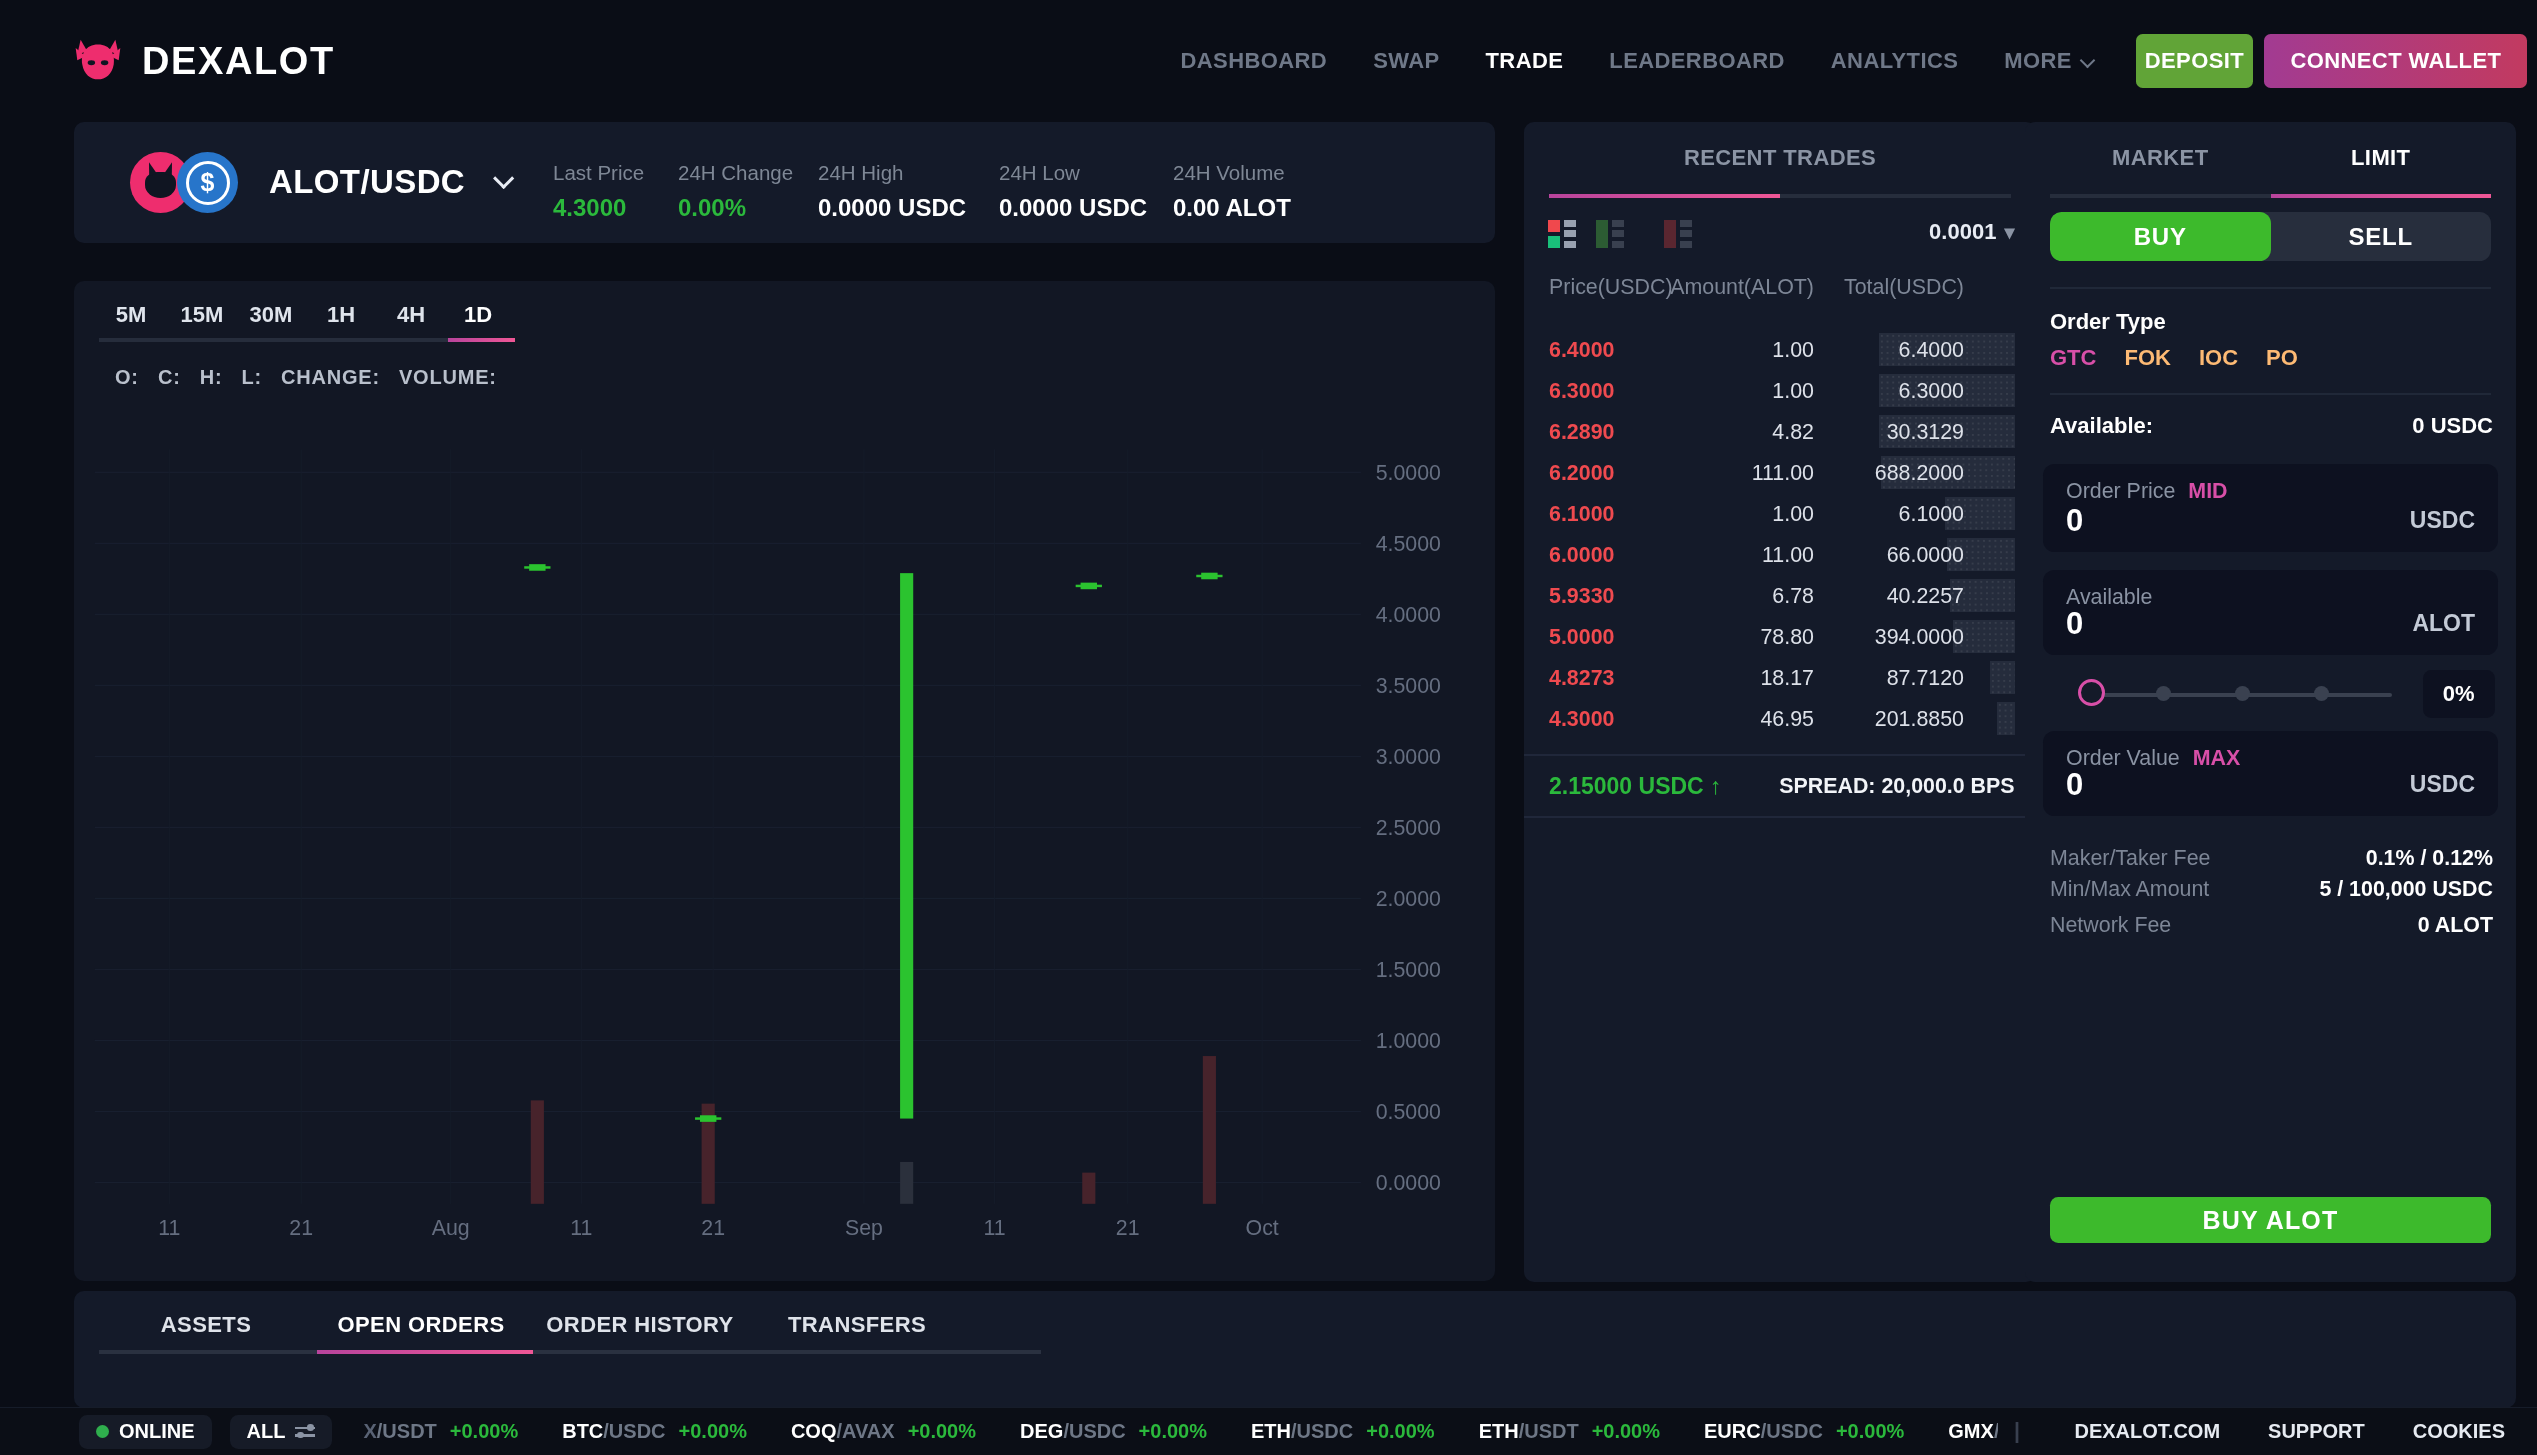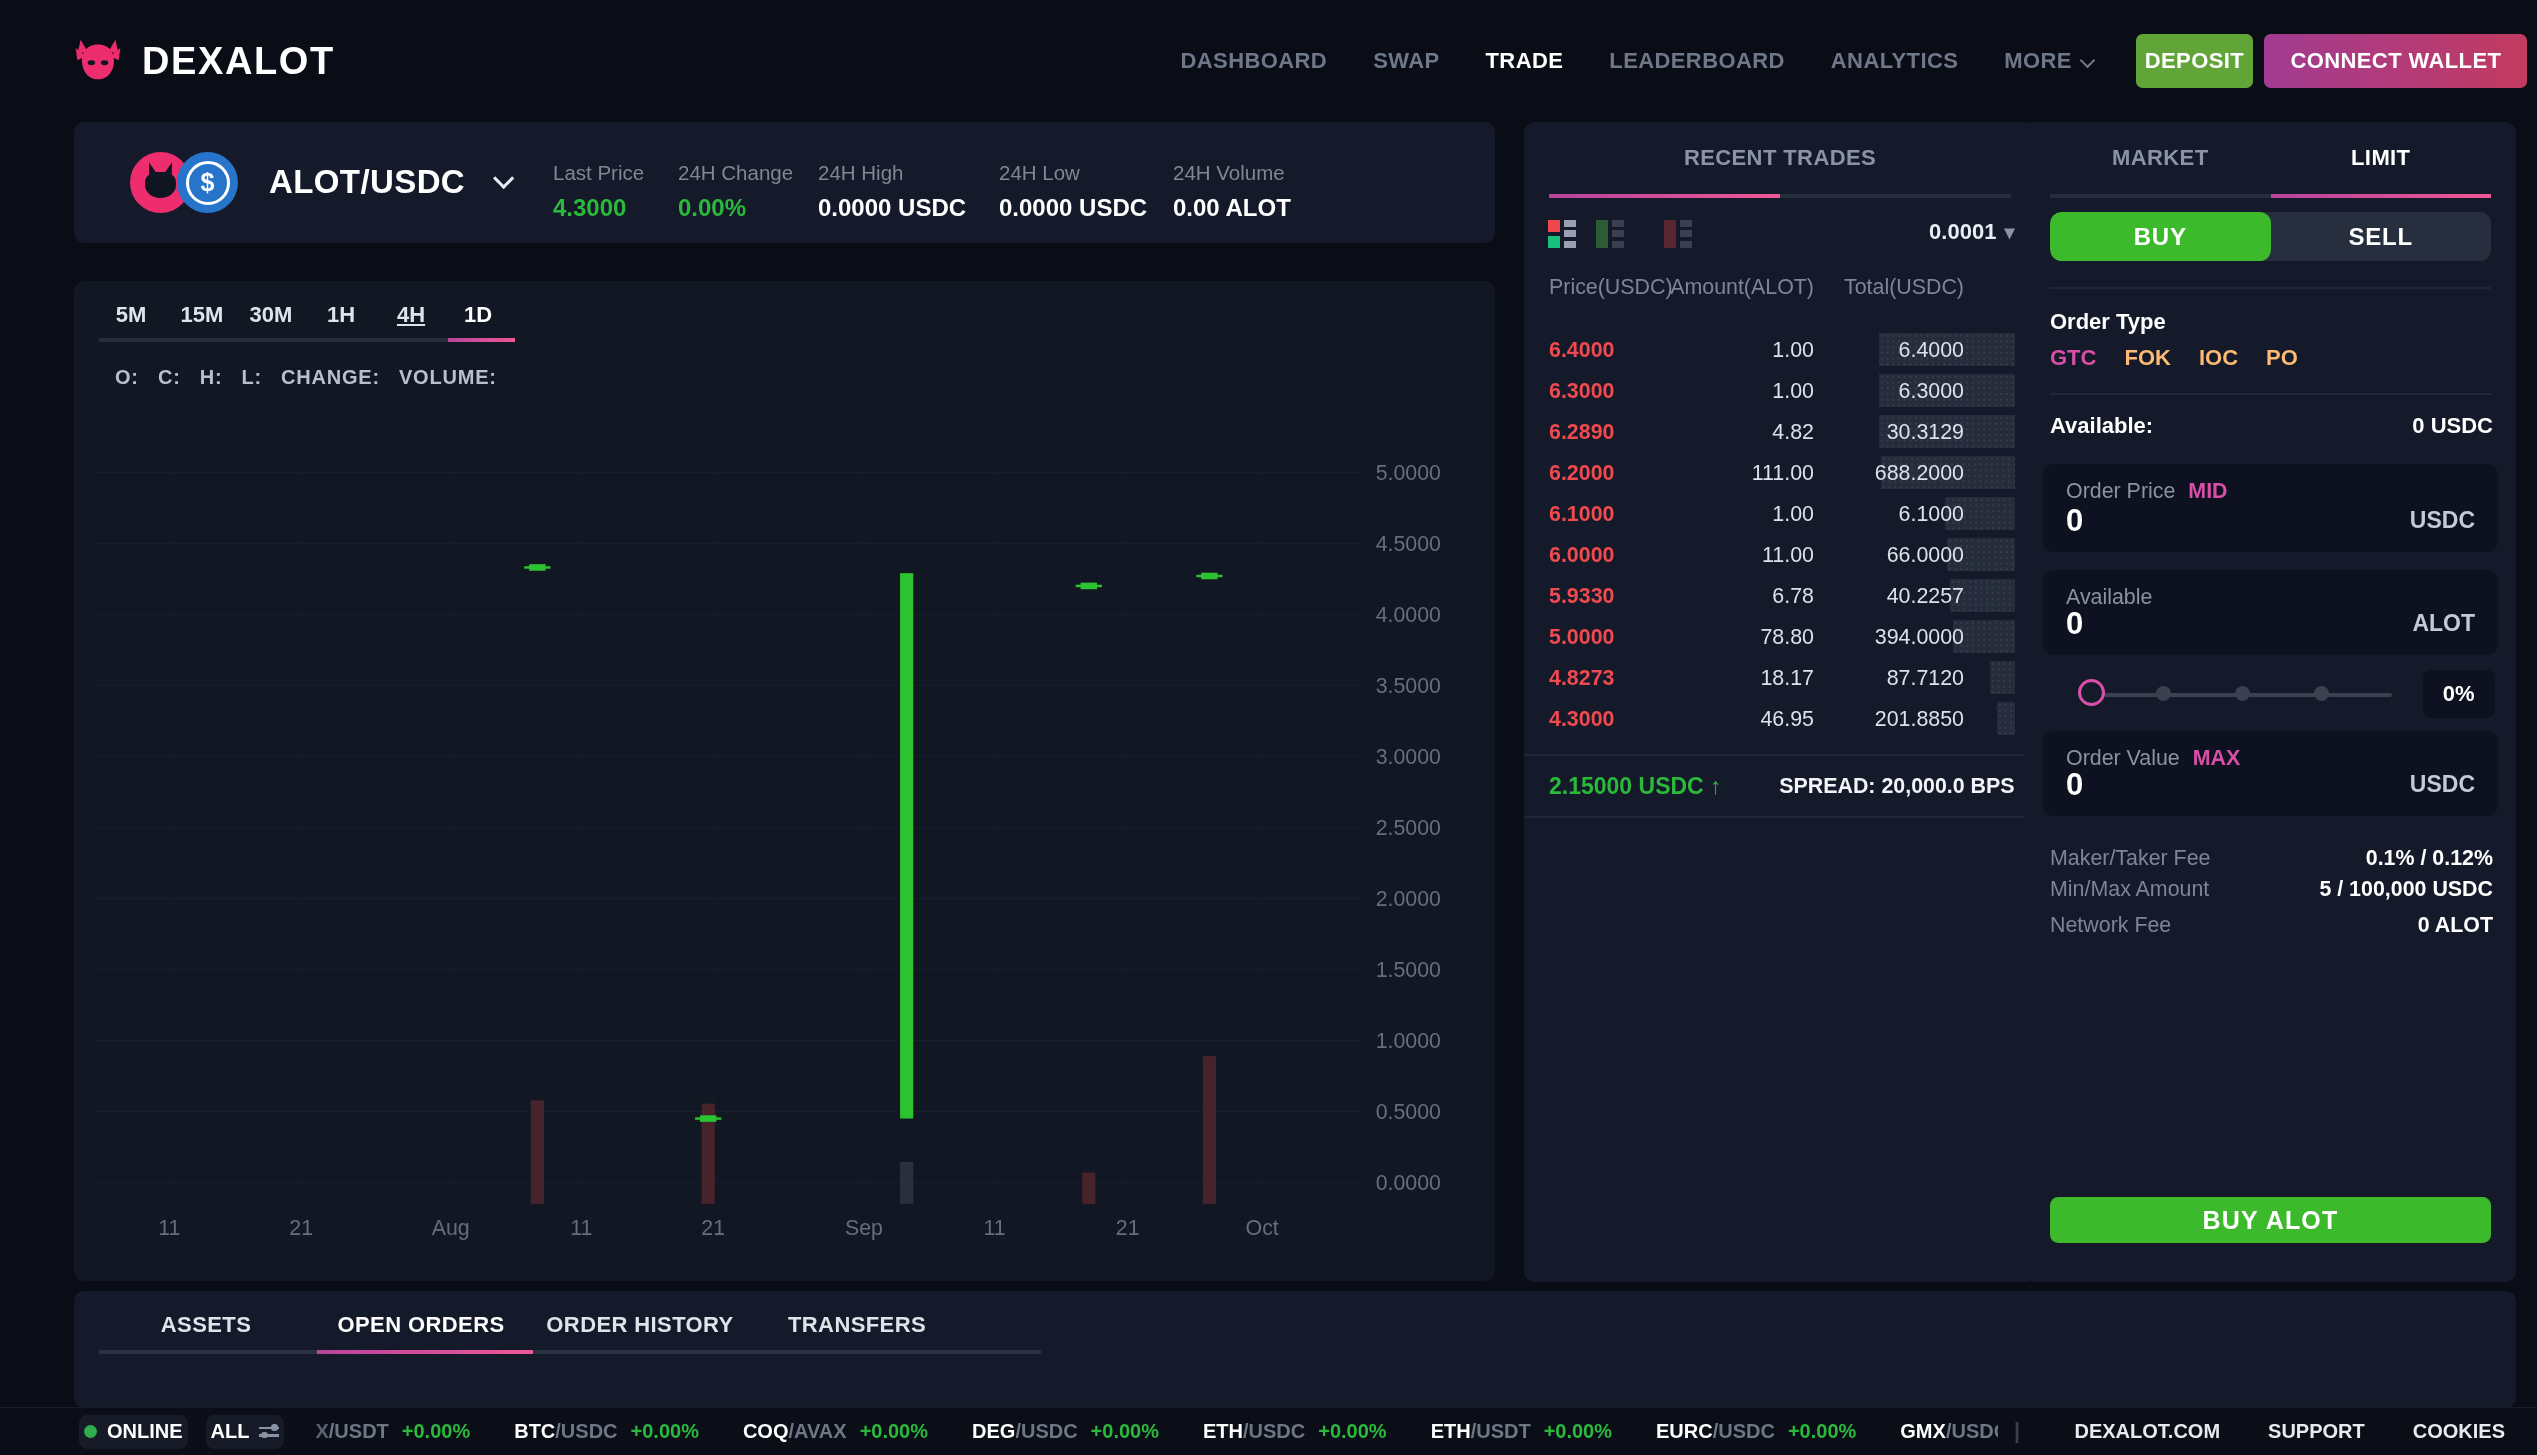--- a/index.html
+++ b/index.html
@@ -134,21 +134,21 @@
         letter-spacing:0.4px;color:#dfe3ea;cursor:pointer;white-space:nowrap;}
   .btab.active{color:#fff;}
   .btab-underline{position:absolute;top:59px;left:25px;width:942px;height:4.1px;background:#2a3140;}
   .btab-underline .pinkseg{position:absolute;left:218px;width:216px;height:100%;
                            background:linear-gradient(90deg,#b8449c,#ef5796);}
 
   
   .footer{position:absolute;left:0;bottom:0;width:100%;height:48px;background:#0b0e16;border-top:1.6px solid #161c29;
           display:flex;align-items:center;box-sizing:border-box;padding-left:79px;}
   .pill{height:34px;border-radius:8.2px;background:#161b27;display:flex;align-items:center;gap:10px;
-        padding:0 5px;font-size:20px;font-weight:700;color:#fff;cursor:pointer;flex:0 0 auto;}
+        padding:0 17px;font-size:20px;font-weight:700;color:#fff;cursor:pointer;flex:0 0 auto;}
   .status-dot{width:13px;height:13px;border-radius:50%;background:#2fae4d;}
   .pill-all{margin-left:18px;}
   .sliders-icon{display:inline-flex;flex-direction:column;gap:5px;}
   .sliders-icon i{display:block;width:20px;height:2.5px;background:#8b94a4;position:relative;}
   .sliders-icon i:before{content:"";position:absolute;top:-2.5px;width:6.6px;height:6.6px;border-radius:50%;background:#8b94a4;}
   .sliders-icon i.r1:before{right:1.6px;} .sliders-icon i.r2:before{left:1.6px;}
   .tickers{display:flex;gap:44px;margin-left:31px;flex:1;overflow:hidden;align-items:center;}
   .ticker{font-size:20px;font-weight:700;white-space:nowrap;cursor:pointer;flex:0 0 auto;}
   .t-base{color:#fff;} .t-quote{color:#6e7786;} .t-chg{color:var(--green);margin-left:13px;}
   .ticker.dim .t-base{color:#596274;}
@@ -222,21 +222,21 @@
         </div>
       </div>
   </section>
 
   <section class="card chart-card">
     <div id="tf-row">
         <span class="tf" style="left: 57px;">5M</span>
         <span class="tf" style="left: 128px;">15M</span>
         <span class="tf" style="left: 197px;">30M</span>
         <span class="tf" style="left: 267px;">1H</span>
-        <span class="tf" style="left: 337px; text-decoration: underline;">4H</span>
+        <span class="tf" style="left: 337px;">4H</span>
         <span class="tf active" style="left: 404px;">1D</span>
       </div>
     <div class="tf-underline">
         <span class="pinkseg"></span>
       </div>
     <div class="ohlc">O:   C:   H:   L:   CHANGE:   VOLUME:</div>
     <div class="chart-canvas">
       <svg id="chart-svg" width="1421" height="1000" viewBox="0 0 1730 1218">
           <line x1="25" y1="233" x2="1567" y2="233" stroke="#1b2233" stroke-width="1"></line>
           <text x="1585" y="242" fill="#656e80" font-size="26" font-family="Liberation Sans, sans-serif">5.0000</text>

